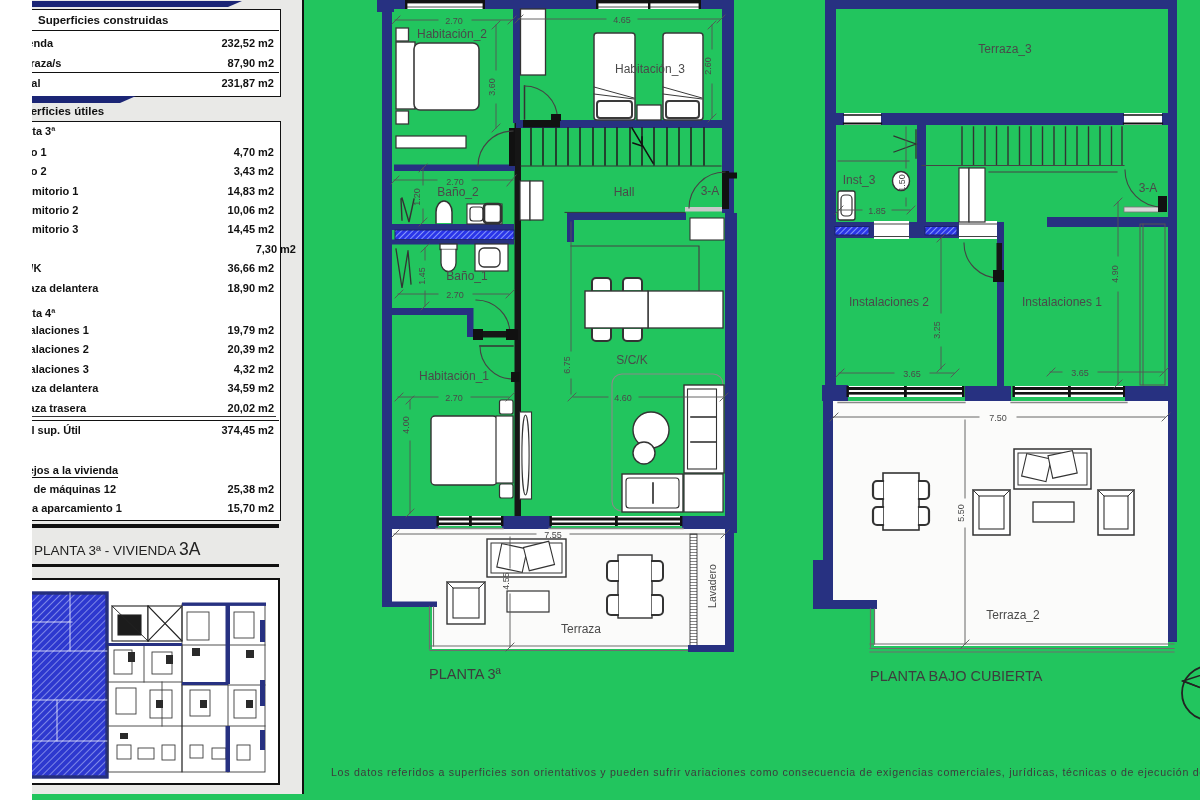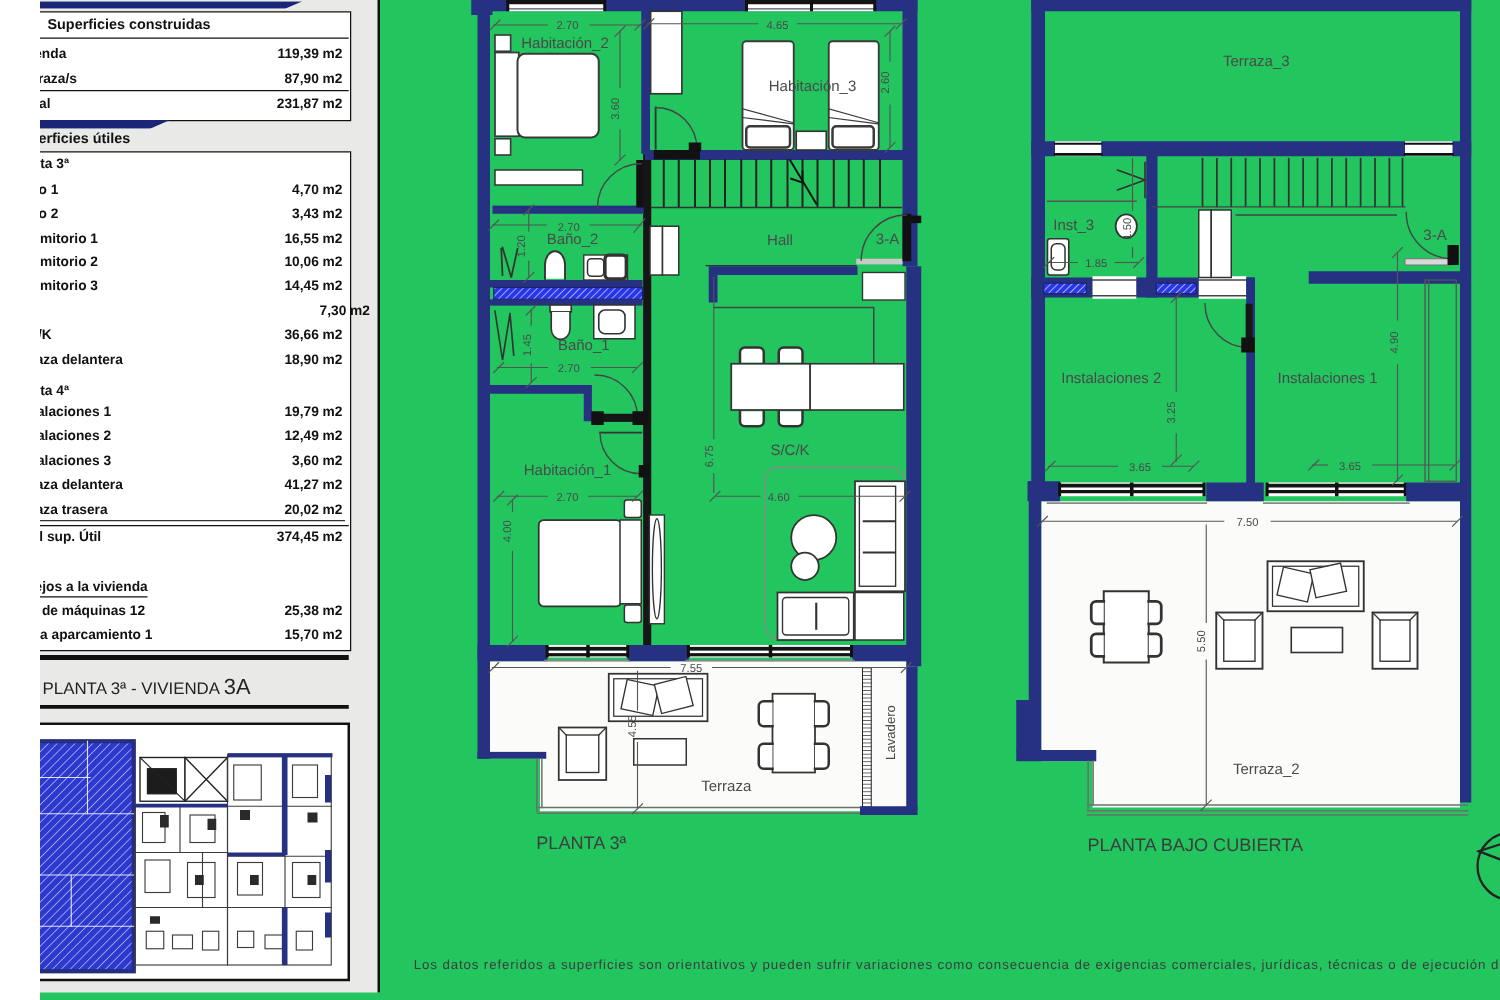--- a/index.html
+++ b/index.html
@@ -21,21 +21,21 @@
 
   <div class="abs" style="left:0;top:1px;width:210px;height:6px;background:#1b2575;clip-path:polygon(0 0,210px 0,196px 100%,0 100%);"></div>
 
   <div class="abs" style="left:-3px;top:9px;width:250px;height:86px;background:#fff;border:1.6px solid #111;"></div>
 
   <div class="abs" style="left:6px;top:14px;width:240px;font-size:11.5px;font-weight:bold;color:#111;">Superficies construidas</div>
   <div class="abs" style="left:-3px;top:30px;width:250px;border-top:1.4px solid #111;"></div>
 
   <div class="row" style="left:0;top:37px;width:247px;">
       <span class="lbl" style="left:-24px;">Vivienda</span>
-      <span class="val">119,39 m2</span>
+      <span class="val">232,52 m2</span>
     </div>
 
   <div class="row" style="left:0;top:57px;width:247px;">
       <span class="lbl" style="left:-18px;">Terraza/s</span>
       <span class="val">87,90 m2</span>
     </div>
   <div class="abs" style="left:-3px;top:72px;width:250px;border-top:1.3px solid #111;"></div>
 
   <div class="row" style="left:0;top:77px;width:247px;">
       <span class="lbl" style="left:-17px;">Total</span>
@@ -57,21 +57,21 @@
       <span class="val">4,70 m2</span>
     </div>
 
   <div class="row" style="left:0;top:165px;width:247px;">
       <span class="lbl" style="left:-22px;">Baño 2</span>
       <span class="val">3,43 m2</span>
     </div>
 
   <div class="row" style="left:0;top:185px;width:247px;">
       <span class="lbl" style="left:-19px;">Dormitorio 1</span>
-      <span class="val">16,55 m2</span>
+      <span class="val">14,83 m2</span>
     </div>
 
   <div class="row" style="left:0;top:204px;width:247px;">
       <span class="lbl" style="left:-19px;">Dormitorio 2</span>
       <span class="val">10,06 m2</span>
     </div>
 
   <div class="row" style="left:0;top:223px;width:247px;">
       <span class="lbl" style="left:-19px;">Dormitorio 3</span>
       <span class="val">14,45 m2</span>
@@ -95,31 +95,31 @@
       <span class="lbl" style="left:-23px;">Planta 4ª</span>
     </div>
 
   <div class="row" style="left:0;top:324px;width:247px;">
       <span class="lbl" style="left:-22px;">Instalaciones 1</span>
       <span class="val">19,79 m2</span>
     </div>
 
   <div class="row" style="left:0;top:343px;width:247px;">
       <span class="lbl" style="left:-22px;">Instalaciones 2</span>
-      <span class="val">12,49 m2</span>
+      <span class="val">20,39 m2</span>
     </div>
 
   <div class="row" style="left:0;top:363px;width:247px;">
       <span class="lbl" style="left:-22px;">Instalaciones 3</span>
-      <span class="val">3,60 m2</span>
+      <span class="val">4,32 m2</span>
     </div>
 
   <div class="row" style="left:0;top:382px;width:247px;">
       <span class="lbl" style="left:-24px;">Terraza delantera</span>
-      <span class="val">41,27 m2</span>
+      <span class="val">34,59 m2</span>
     </div>
 
   <div class="row" style="left:0;top:402px;width:247px;">
       <span class="lbl" style="left:-24px;">Terraza trasera</span>
       <span class="val">20,02 m2</span>
     </div>
   <div class="abs" style="left:0;top:416px;width:244px;border-top:1px solid #333;"></div>
   <div class="abs" style="left:-3px;top:420px;width:250px;border-top:1.4px solid #111;"></div>
 
   <div class="row" style="left:0;top:424px;width:247px;">

